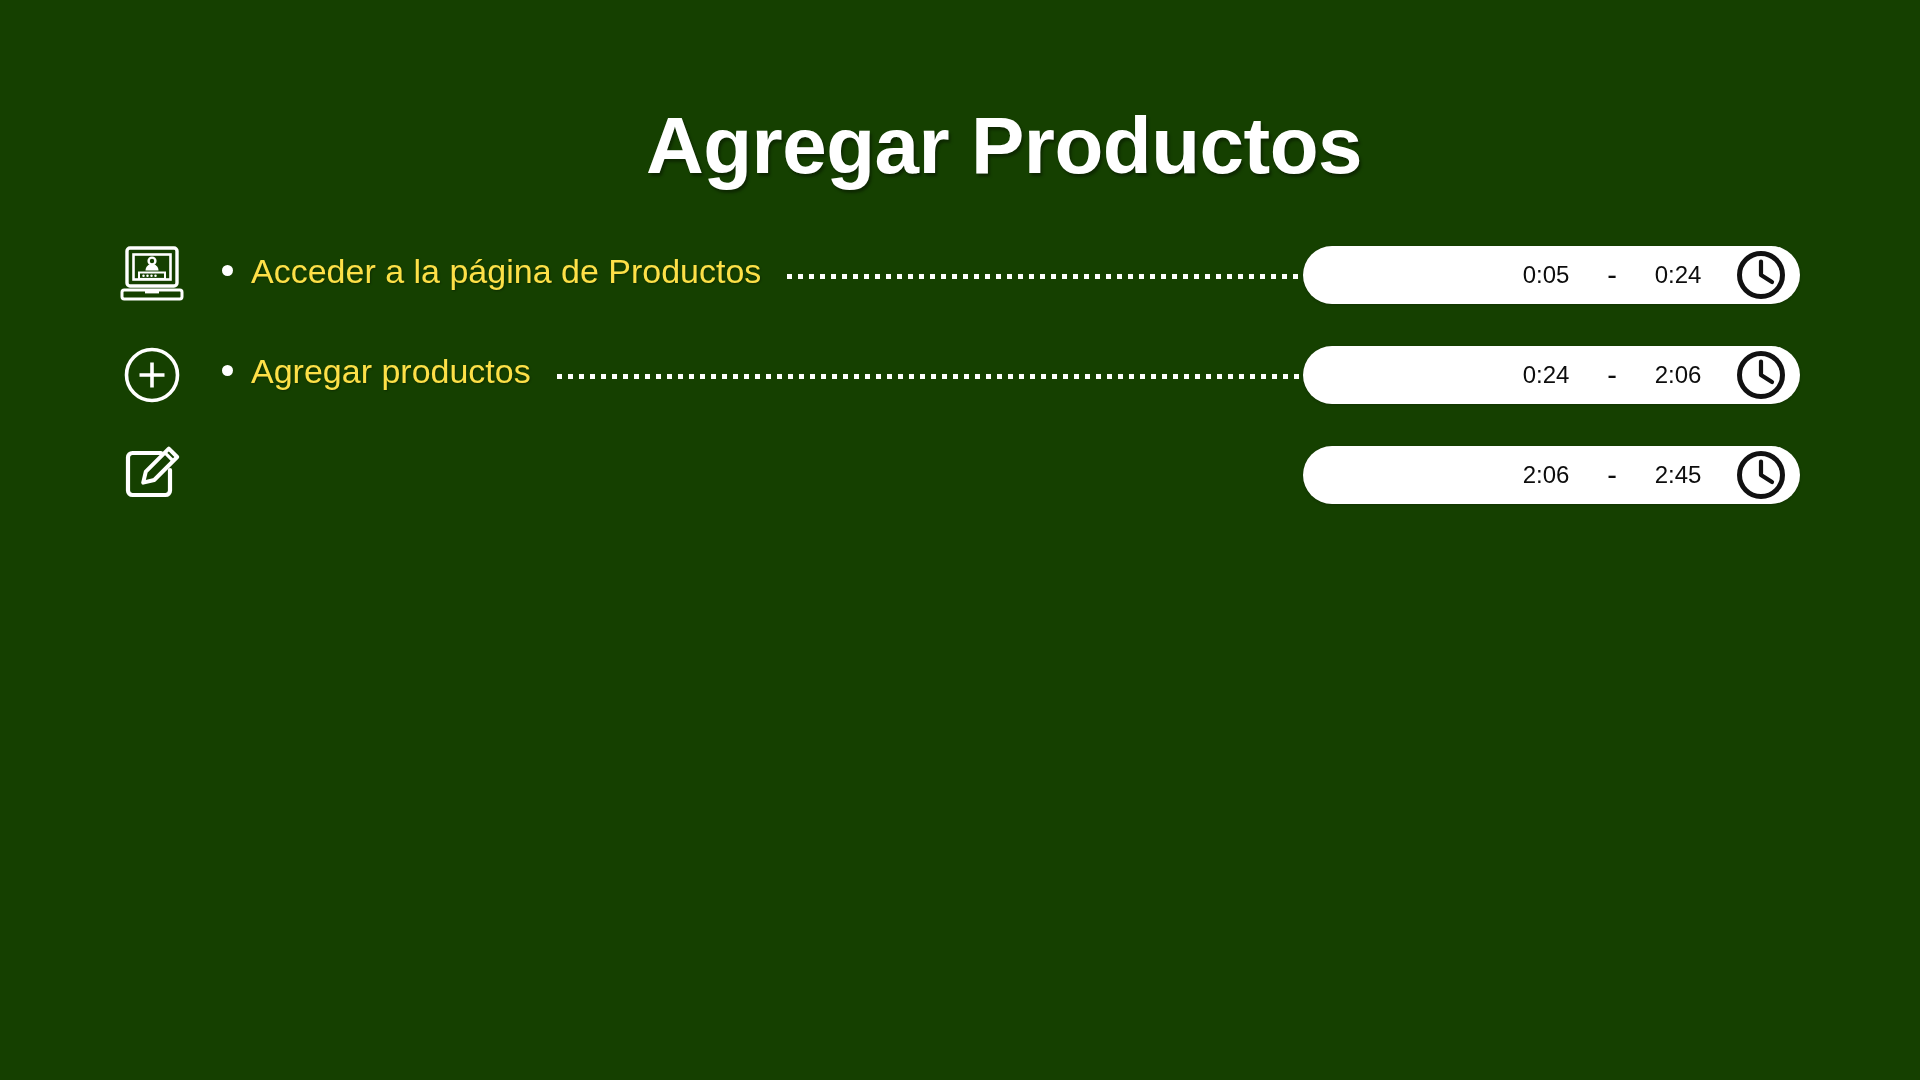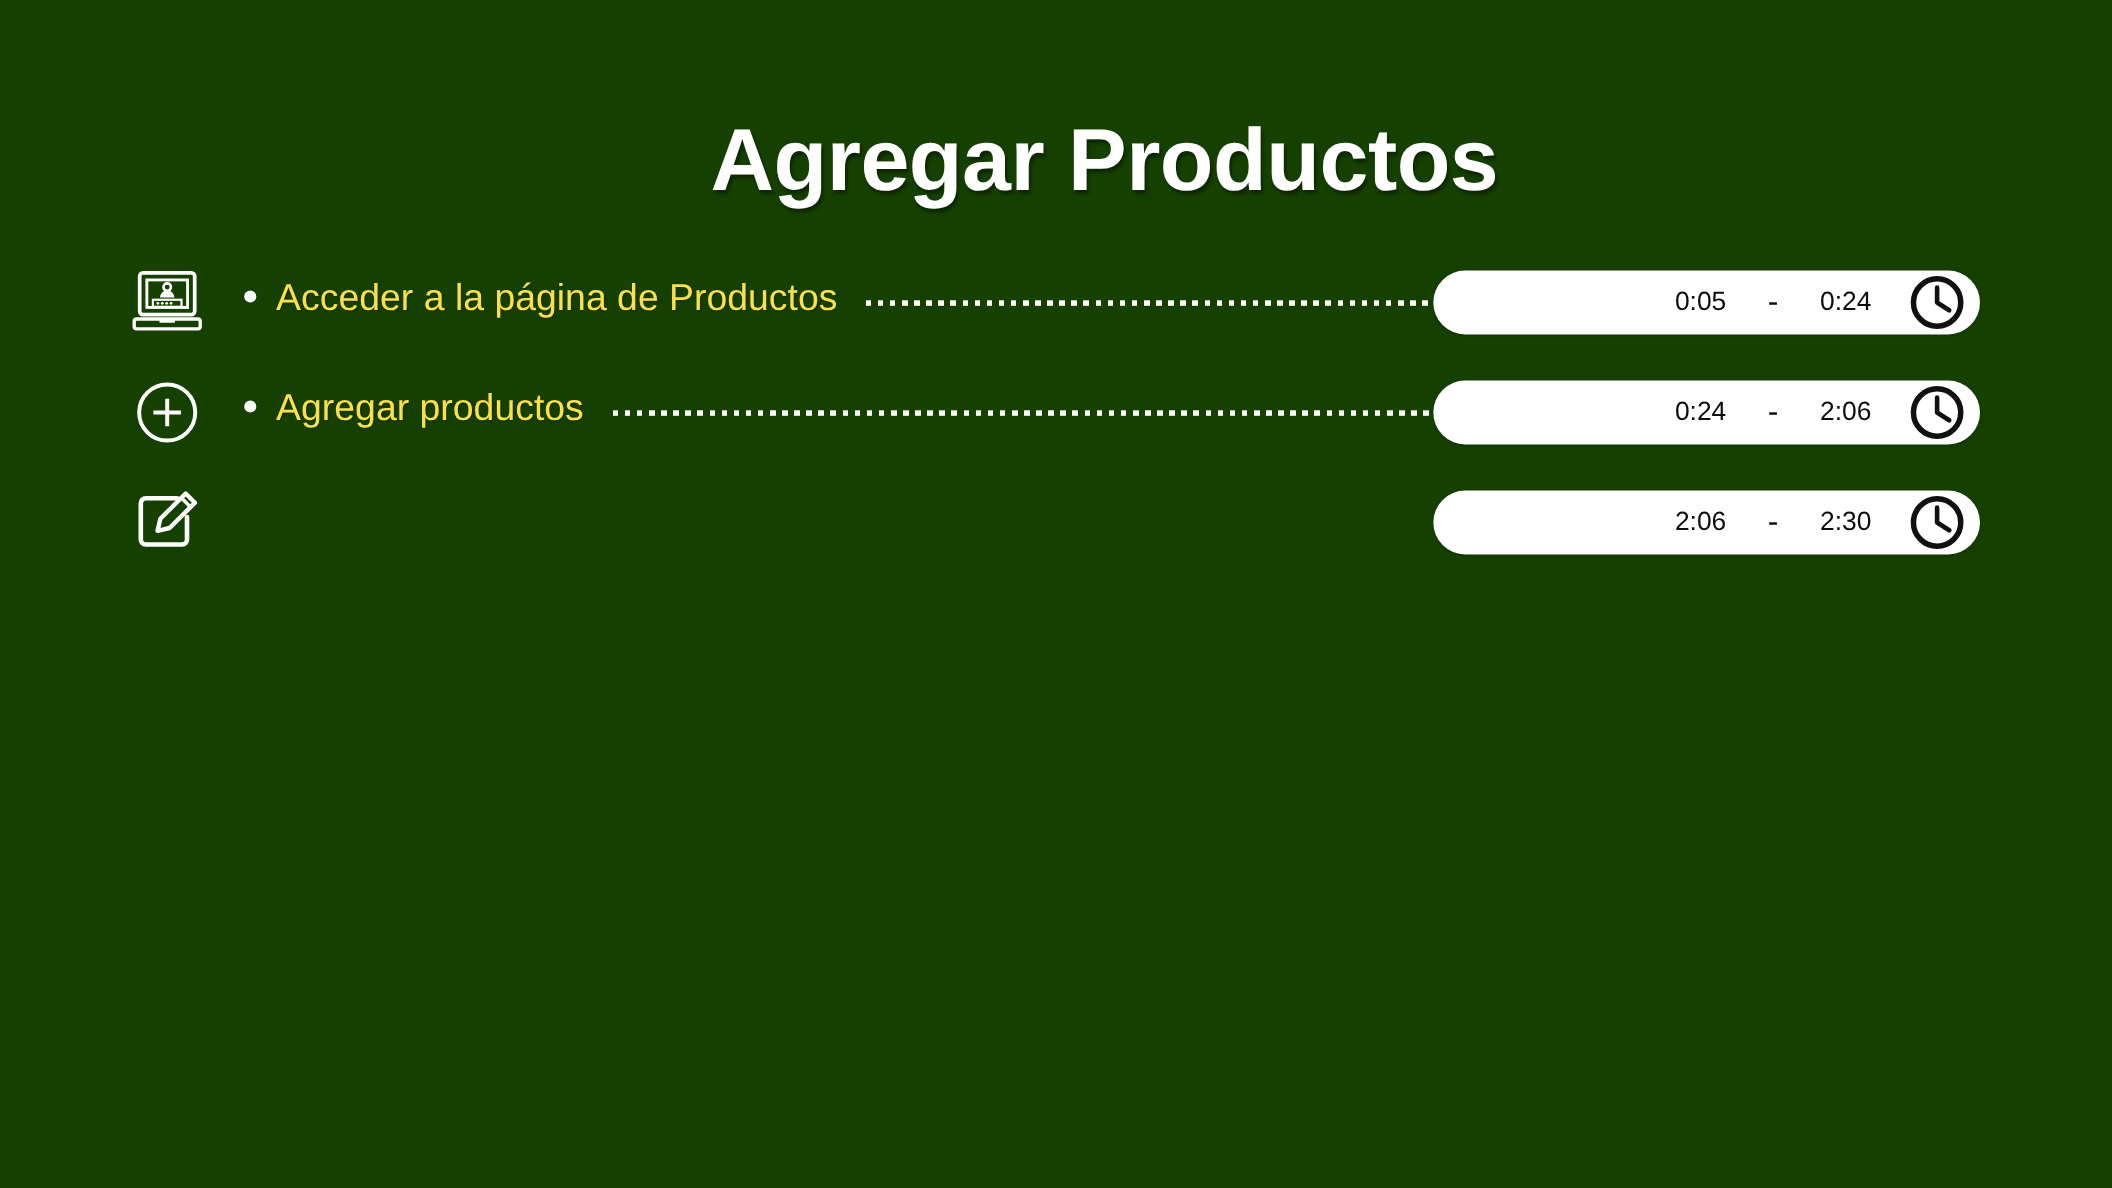--- a/index.html
+++ b/index.html
@@ -220,21 +220,21 @@
       <span class="row-icon">
         <svg width="62" height="62" viewBox="0 0 62 62" fill="none">
           <path d="M40 9H11.5A4.5 4.5 0 0 0 7 13.5v33A4.5 4.5 0 0 0 11.5 51h33a4.5 4.5 0 0 0 4.5-4.5V26" stroke="#ffffff" stroke-width="4.2" stroke-linecap="round"></path>
           <path d="M47.8 4.6l8.4 8.4-23 23-11 2.6 2.6-11 23-23z" stroke="#ffffff" stroke-width="4" stroke-linejoin="round"></path>
           <path d="M43.8 8.6l8.4 8.4" stroke="#ffffff" stroke-width="3.2"></path>
         </svg>
       </span>
       <div class="time-pill">
         <span class="time-start">2:06</span>
         <span class="time-sep">-</span>
-        <span class="time-end">2:30</span>
+        <span class="time-end">2:45</span>
         <span class="clock-wrap">
           <svg width="52" height="52" viewBox="0 0 52 52" fill="none">
             <circle cx="26" cy="26" r="21.5" stroke="#111111" stroke-width="5"></circle>
             <path d="M26 12.5V26l11 7" stroke="#111111" stroke-width="4.2" stroke-linecap="round" stroke-linejoin="round"></path>
           </svg>
         </span>
       </div>
     </div>
 
   </div>

